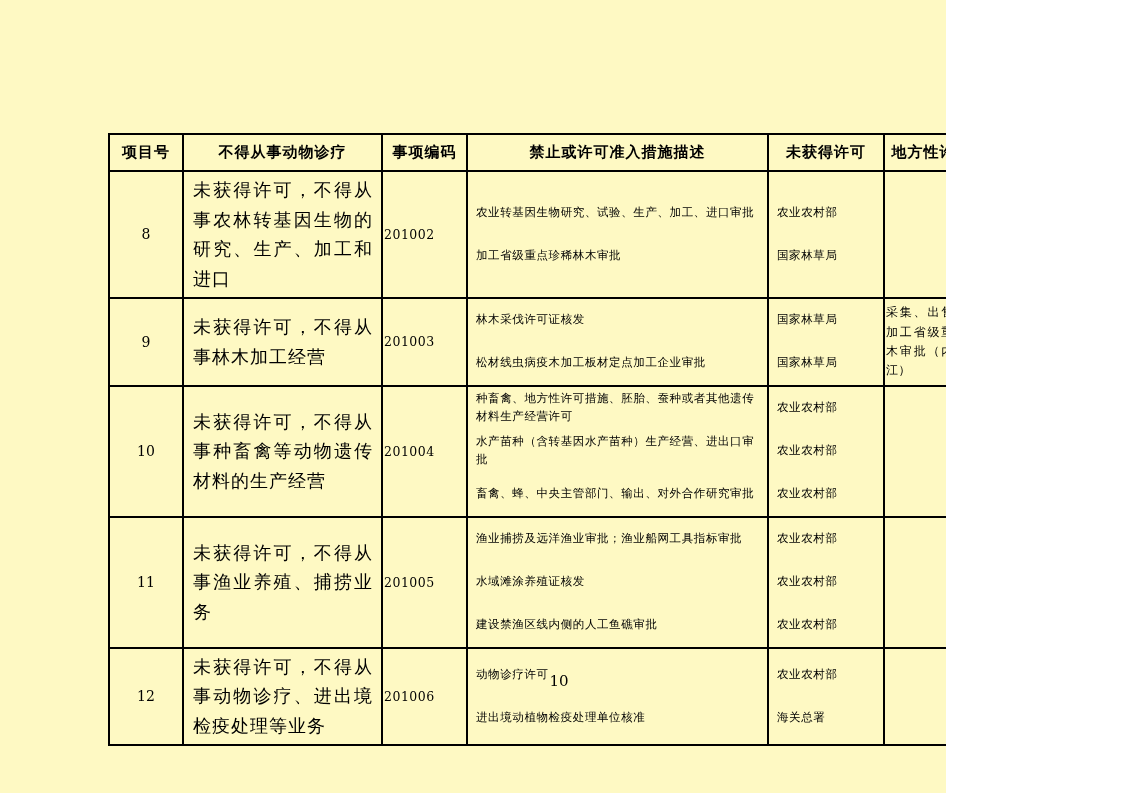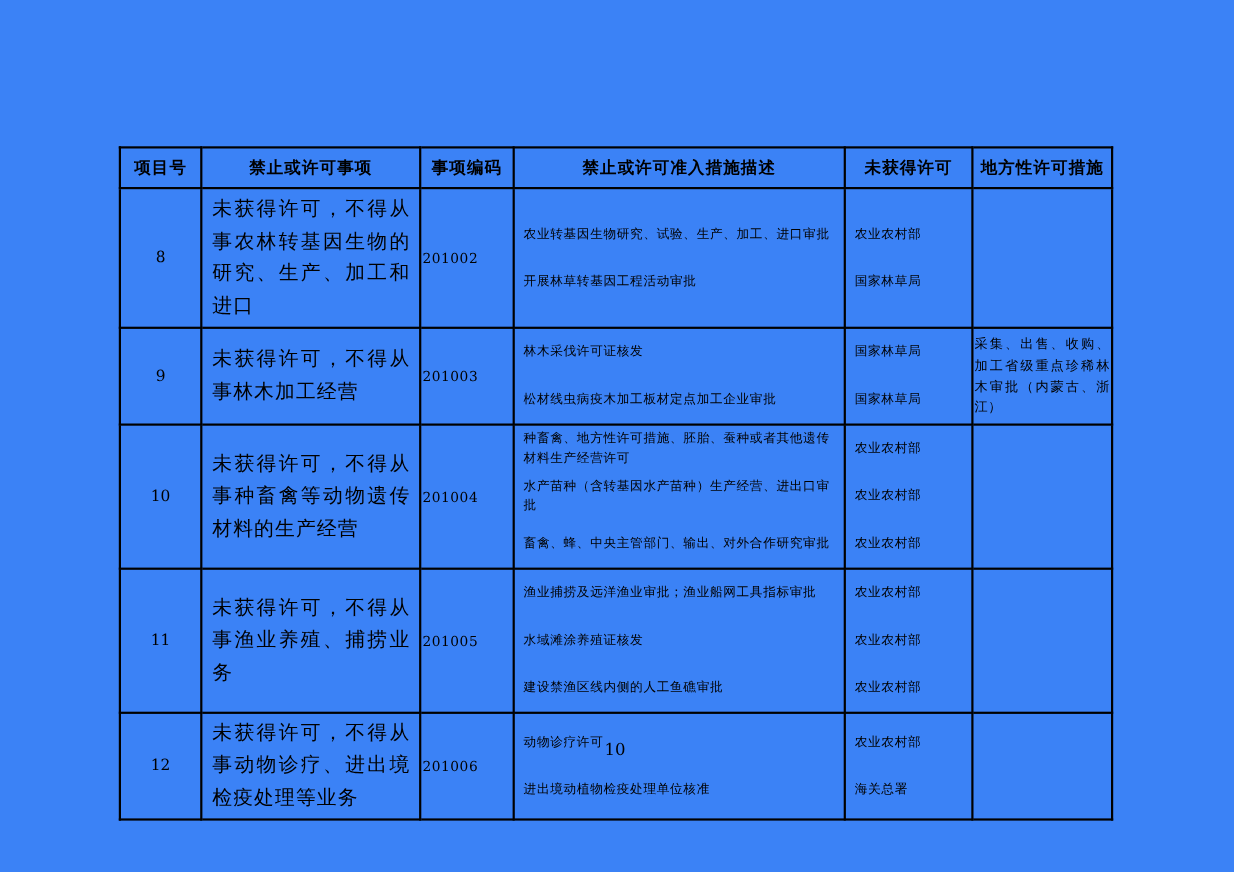--- a/index.html
+++ b/index.html
@@ -4,23 +4,23 @@
 <style>
   html, body {
     margin: 0;
     padding: 0;
     background: #ffffff;
     font-family: "DejaVu Serif", "Liberation Serif", serif;
     color: #000;
   }
   .sheet {
     position: relative;
-    width: 1122px;
+    width: 946px;
     height: 793px;
-    background: #3b82f6;
+    background: #fef9c3;
     overflow: hidden;
   }
   table.permit-table {
     position: absolute;
     left: 108px;
     top: 133px;
     border-collapse: collapse;
     table-layout: fixed;
     width: 902px;
   }
@@ -101,36 +101,36 @@
       <col style="width:74px">
       <col style="width:199px">
       <col style="width:85px">
       <col style="width:301px">
       <col style="width:116px">
       <col style="width:127px">
     </colgroup>
     <thead>
       <tr>
         <th>项目号</th>
-        <th>禁止或许可事项</th>
+        <th>不得从事动物诊疗</th>
         <th>事项编码</th>
         <th>禁止或许可准入措施描述</th>
         <th>未获得许可</th>
         <th>地方性许可措施</th>
       </tr>
     </thead>
     <tbody>
         <tr>
           <td class="c-no">8</td>
           <td class="c-desc">未获得许可，不得从事农林转基因生物的研究、生产、加工和进口</td>
           <td class="c-code">201002</td>
           <td class="c-measures">
             <div class="stack">
               <div class="stack-item">农业转基因生物研究、试验、生产、加工、进口审批</div>
-              <div class="stack-item">开展林草转基因工程活动审批</div>
+              <div class="stack-item">加工省级重点珍稀林木审批</div>
             </div>
           </td>
           <td class="c-depts">
             <div class="stack">
               <div class="stack-item">农业农村部</div>
               <div class="stack-item">国家林草局</div>
             </div>
           </td>
           <td class="c-local"></td>
         </tr>

